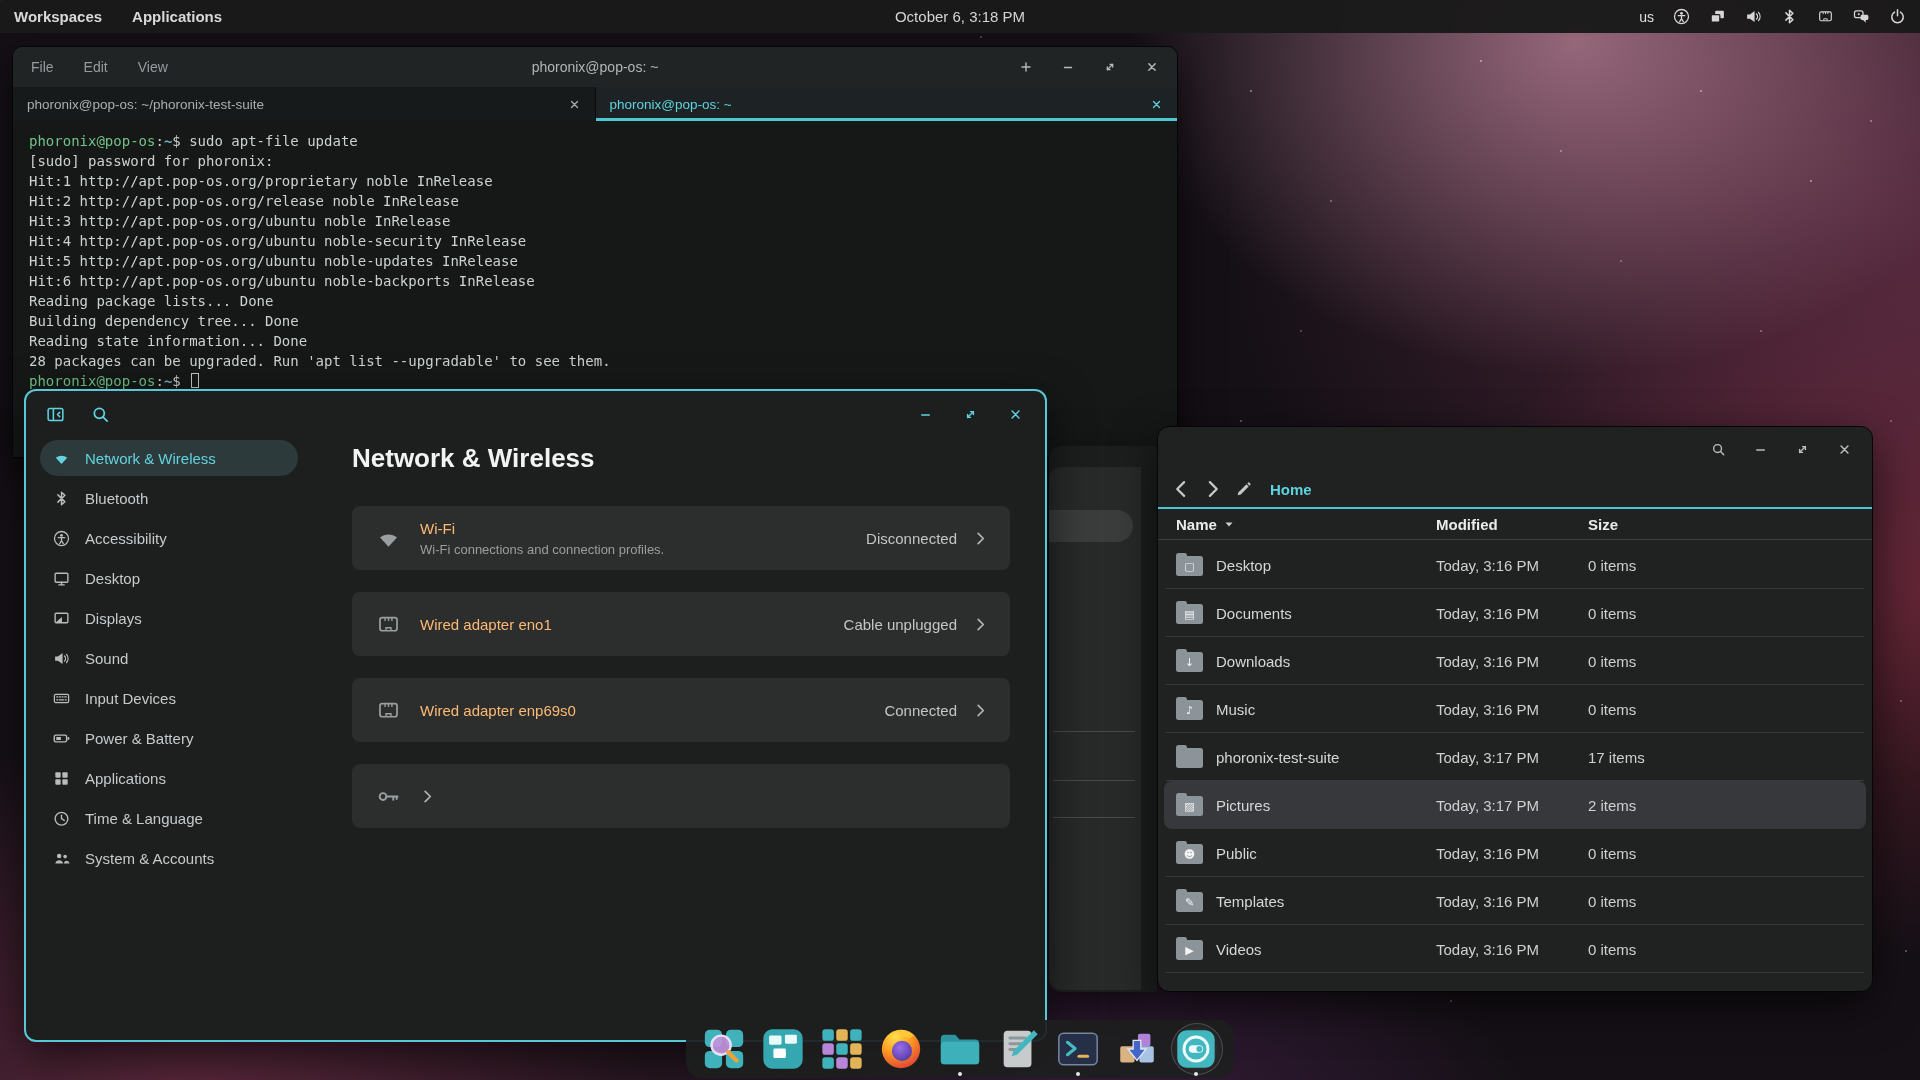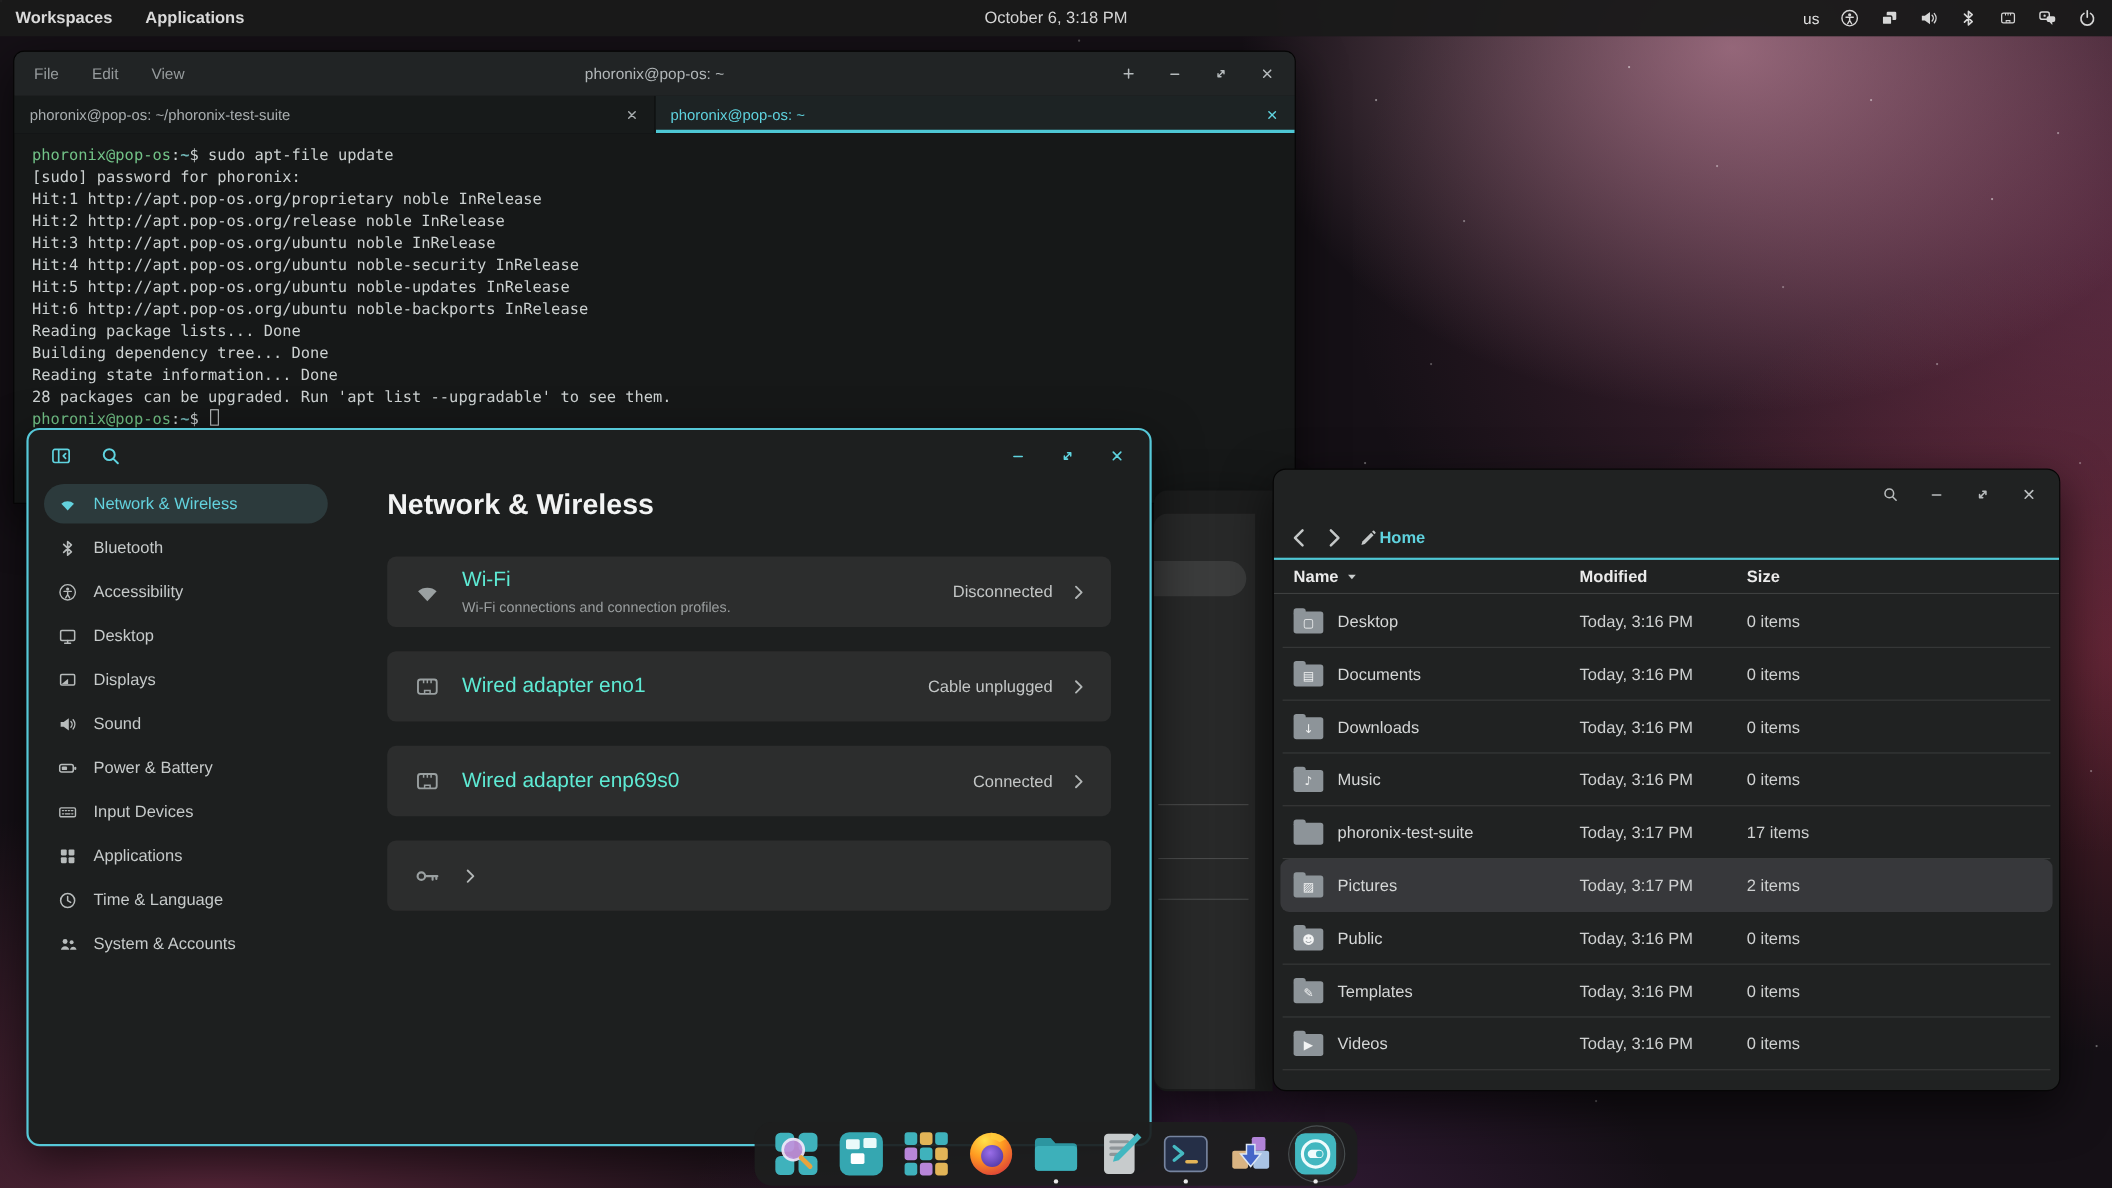--- a/index.html
+++ b/index.html
@@ -81,35 +81,35 @@
     padding:0 13px; gap:15px; color:#c6caca; font-size:15px; }
   .side-item .ic{ width:17px; height:17px; color:#b7bbbb; flex:none; }
   .side-item.active{ background:#2c3a3c; color:#63d2de; }
   .side-item.active .ic{ color:#63d2de; }
   .set-main{ flex:1; padding:0 35px 0 38px; }
   .set-title{ font-size:26px; font-weight:bold; color:#f2f3f3; margin:6px 0 32px; }
   .card{ background:#2c2d2d; border-radius:8px; display:flex; align-items:center;
     padding:11px 22px 11px 24px; margin-bottom:22px; min-height:64px; }
   .card .ic.big{ width:25px; height:25px; color:#9aa0a1; margin-right:19px; flex:none; }
   .card-text{ flex:1; min-width:0; }
-  .card-title{ font-size:19px; color:#5eead4; }
+  .card-title{ font-size:15px; color:#fdba74; }
   .card-sub{ font-size:13px; color:#9a9e9f; margin-top:5px; }
   .card-status{ font-size:15px; color:#c3c6c6; margin-right:16px; }
   .card .chev{ width:15px; height:15px; color:#b2b6b6; flex:none; }
 
   
   .files{ left:1157px; top:426px; width:716px; height:566px; background:#202222; z-index:18;
     border:1px solid #060606; border-radius:12px; overflow:hidden; }
   .files-header{ height:44px; display:flex; align-items:center; justify-content:flex-end; gap:27px; padding-right:20px; }
   .files-header .ic{ width:15px; height:15px; color:#b9bdbe; }
   .files-nav{ height:36px; display:flex; align-items:center; padding:0 13px; }
   .files-nav .ic{ width:20px; height:20px; color:#c4c8c8; }
   .files-nav .ic + .ic{ margin-left:12px; }
   .files-nav .pencil{ margin-left:22px; width:17px; height:17px; }
-  .files-loc{ margin-left:2px; font-size:15px; font-weight:bold; color:#5fd3df; }
+  .files-loc{ margin-left:18px; font-size:15px; font-weight:bold; color:#5fd3df; }
   .files-underline{ height:2px; background:#4ec7d4; }
   .files-cols{ display:grid; grid-template-columns:260px 152px 1fr; padding:0 0 0 18px; height:31px;
     align-items:center; border-bottom:1px solid #3e4040; font-size:15px; font-weight:bold; color:#ebebeb; }
   .files-cols .name-col{ display:flex; align-items:center; gap:7px; }
   .files-cols .sort{ width:10px; height:10px; color:#c9cdcd; }
   .files-list{ padding:1px 6px 0; }
   .frow{ display:grid; grid-template-columns:260px 152px 1fr; align-items:center; height:48px;
     padding-left:12px; position:relative; font-size:15px; color:#d5d7d7; border-radius:8px; }
   .frow:not(.selected)::after{ content:""; position:absolute; left:2px; right:2px; bottom:0; height:1px; background:#383a3a; }
   .frow.selected{ background:#37383b; }
@@ -338,35 +338,35 @@
             <svg viewBox="0 0 16 16">
               <path d="M2 6 h2.6 L9 2.8 v10.4 L4.6 10 H2 Z" fill="currentColor"></path>
               <path d="M10.8 5.6 a3.4 3.4 0 0 1 0 4.8 M12.7 4.1 a6 6 0 0 1 0 7.8" fill="none" stroke="currentColor" stroke-width="1.2" stroke-linecap="round"></path>
             </svg>
           </span>
           <span>Sound</span>
         </div>
         <div class="side-item">
           <span class="ic" style="width: 17px; height: 17px;">
             <svg viewBox="0 0 16 16">
+              <rect x="1.3" y="4.2" width="13.4" height="7.6" rx="1.2" fill="none" stroke="currentColor" stroke-width="1.2"></rect>
+              <path d="M3.5 6.5 h1 M6 6.5 h1 M8.5 6.5 h1 M11 6.5 h1.5 M3.5 9.3 h1 M6 9.3 h4 M11.5 9.3 h1" stroke="currentColor" stroke-width="1.1" stroke-linecap="round"></path>
+            </svg>
+          </span>
+          <span>Input Devices</span>
+        </div>
+        <div class="side-item">
+          <span class="ic" style="width: 17px; height: 17px;">
+            <svg viewBox="0 0 16 16">
               <rect x="1.2" y="4.8" width="11.6" height="6.4" rx="1.6" fill="none" stroke="currentColor" stroke-width="1.3"></rect>
               <rect x="3" y="6.5" width="4.5" height="3" rx=".8" fill="currentColor"></rect>
               <rect x="13.6" y="6.6" width="1.8" height="2.8" rx=".9" fill="currentColor"></rect>
             </svg>
           </span>
           <span>Power &amp; Battery</span>
-        </div>
-        <div class="side-item">
-          <span class="ic" style="width: 17px; height: 17px;">
-            <svg viewBox="0 0 16 16">
-              <rect x="1.3" y="4.2" width="13.4" height="7.6" rx="1.2" fill="none" stroke="currentColor" stroke-width="1.2"></rect>
-              <path d="M3.5 6.5 h1 M6 6.5 h1 M8.5 6.5 h1 M11 6.5 h1.5 M3.5 9.3 h1 M6 9.3 h4 M11.5 9.3 h1" stroke="currentColor" stroke-width="1.1" stroke-linecap="round"></path>
-            </svg>
-          </span>
-          <span>Input Devices</span>
         </div>
         <div class="side-item">
           <span class="ic" style="width: 17px; height: 17px;">
             <svg viewBox="0 0 16 16" fill="currentColor">
               <rect x="2.2" y="2.2" width="5" height="5" rx=".9"></rect>
               <rect x="8.8" y="2.2" width="5" height="5" rx=".9"></rect>
               <rect x="2.2" y="8.8" width="5" height="5" rx=".9"></rect>
               <rect x="8.8" y="8.8" width="5" height="5" rx=".9"></rect>
             </svg>
           </span>

